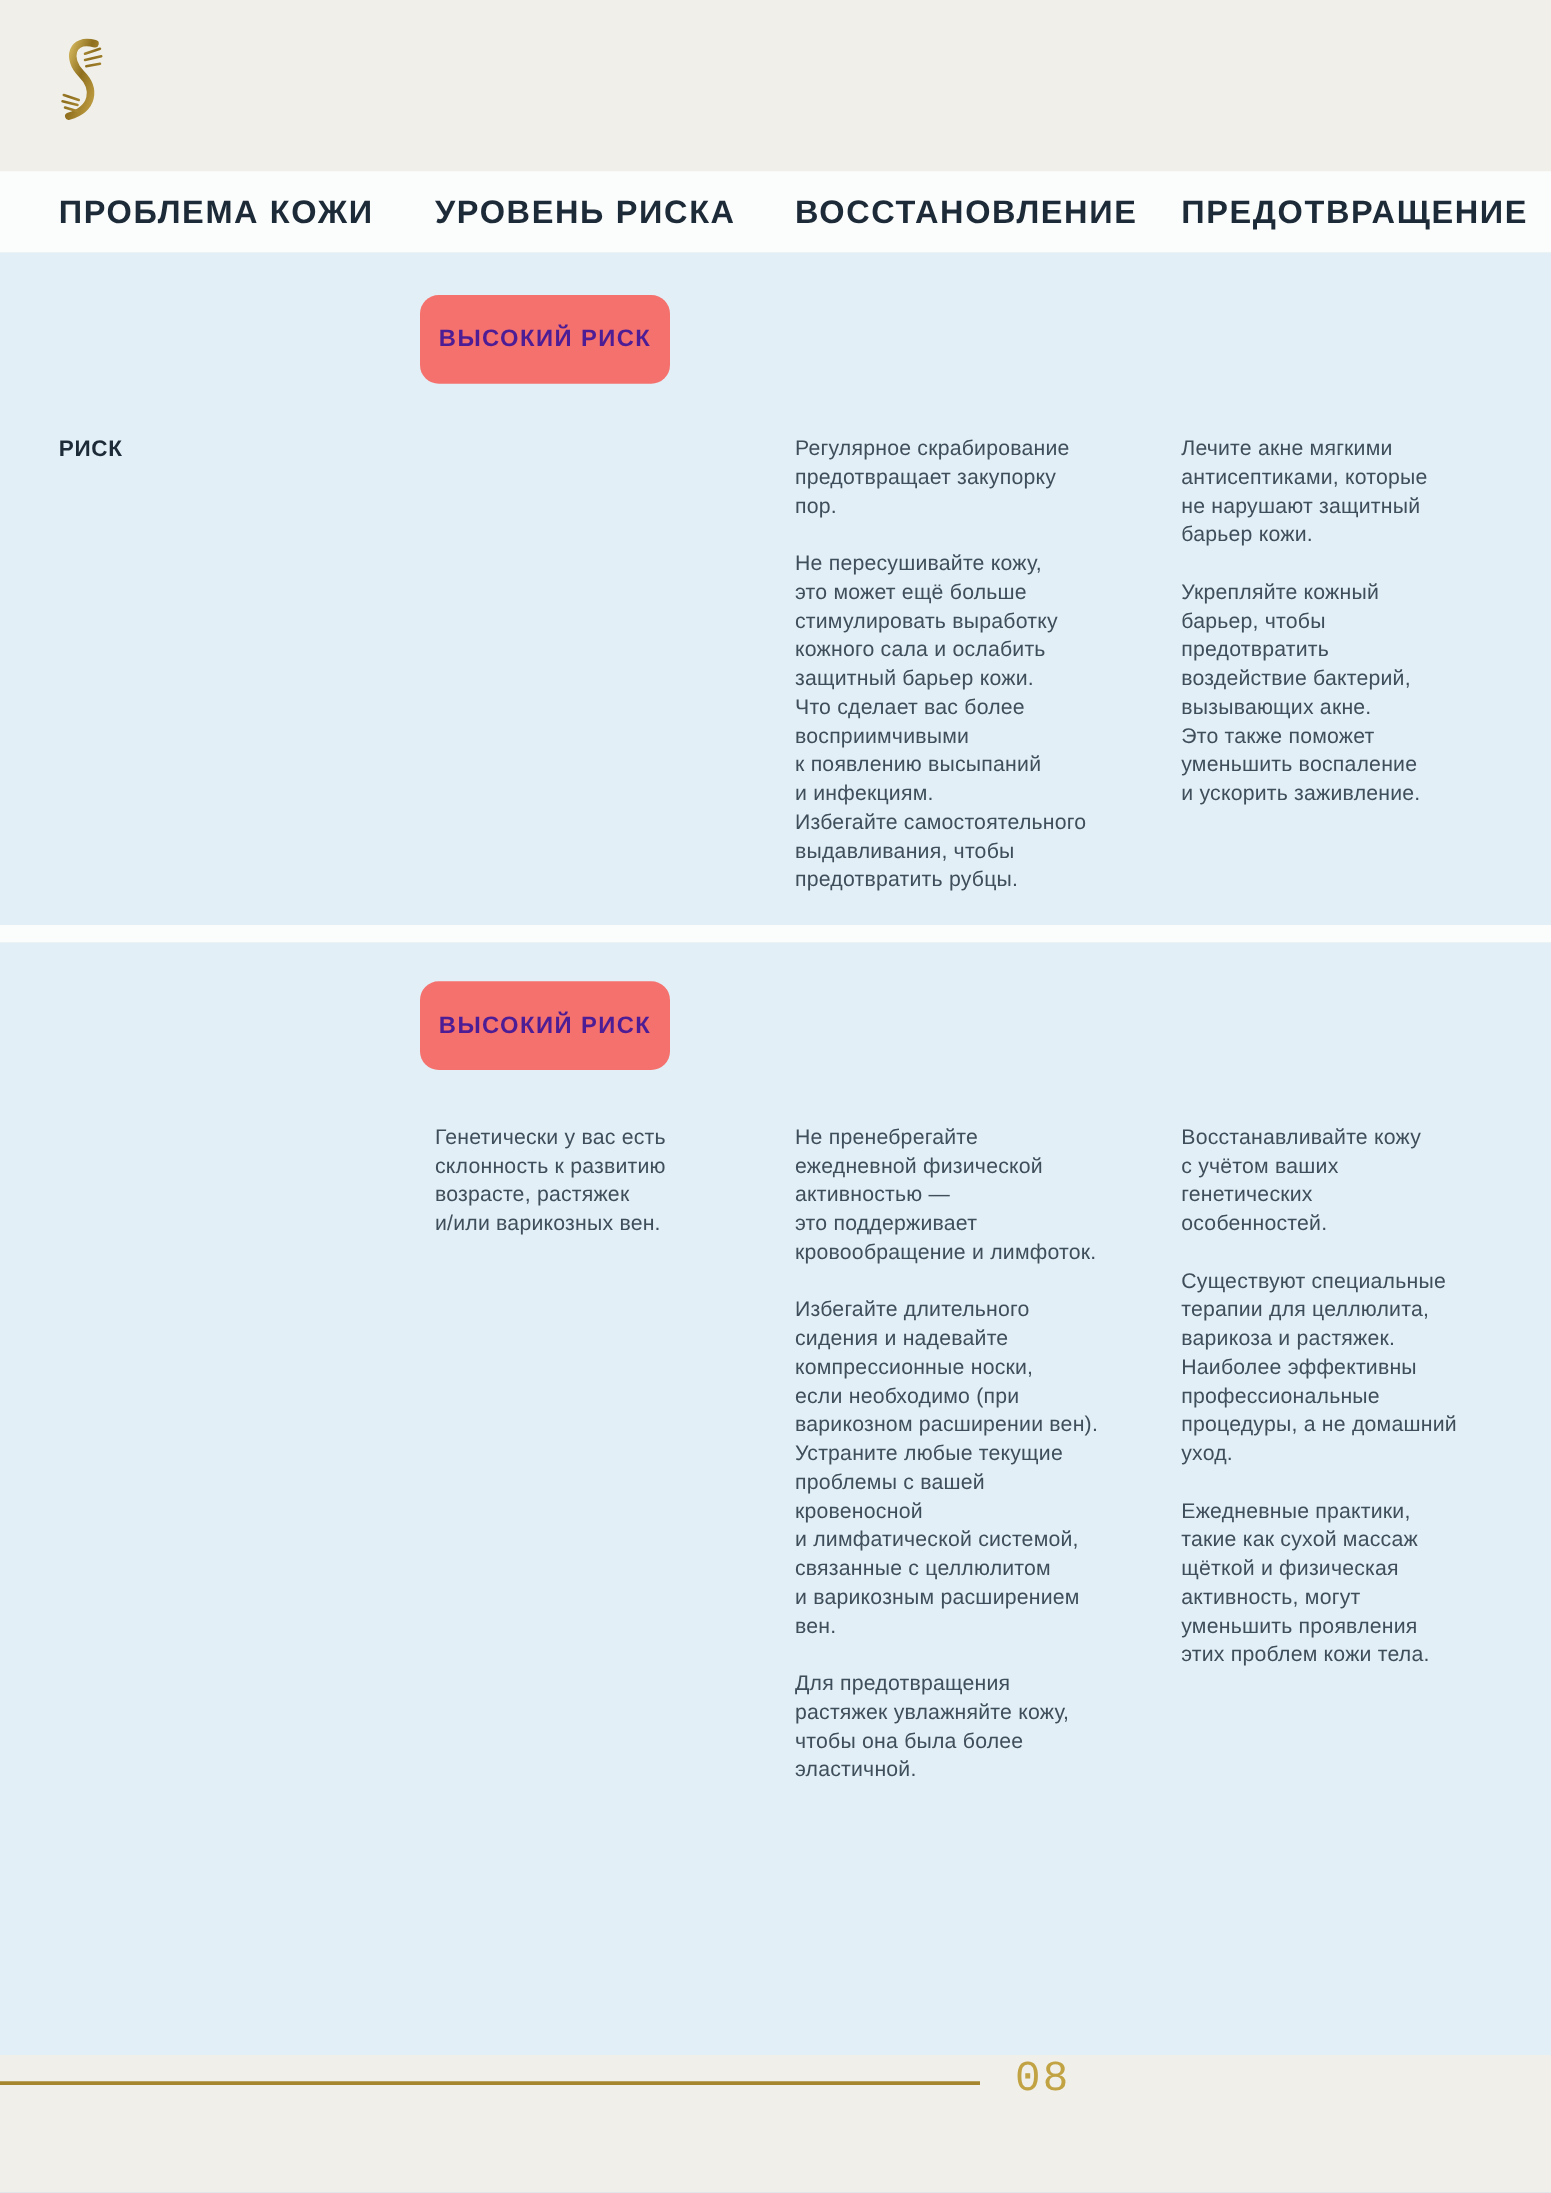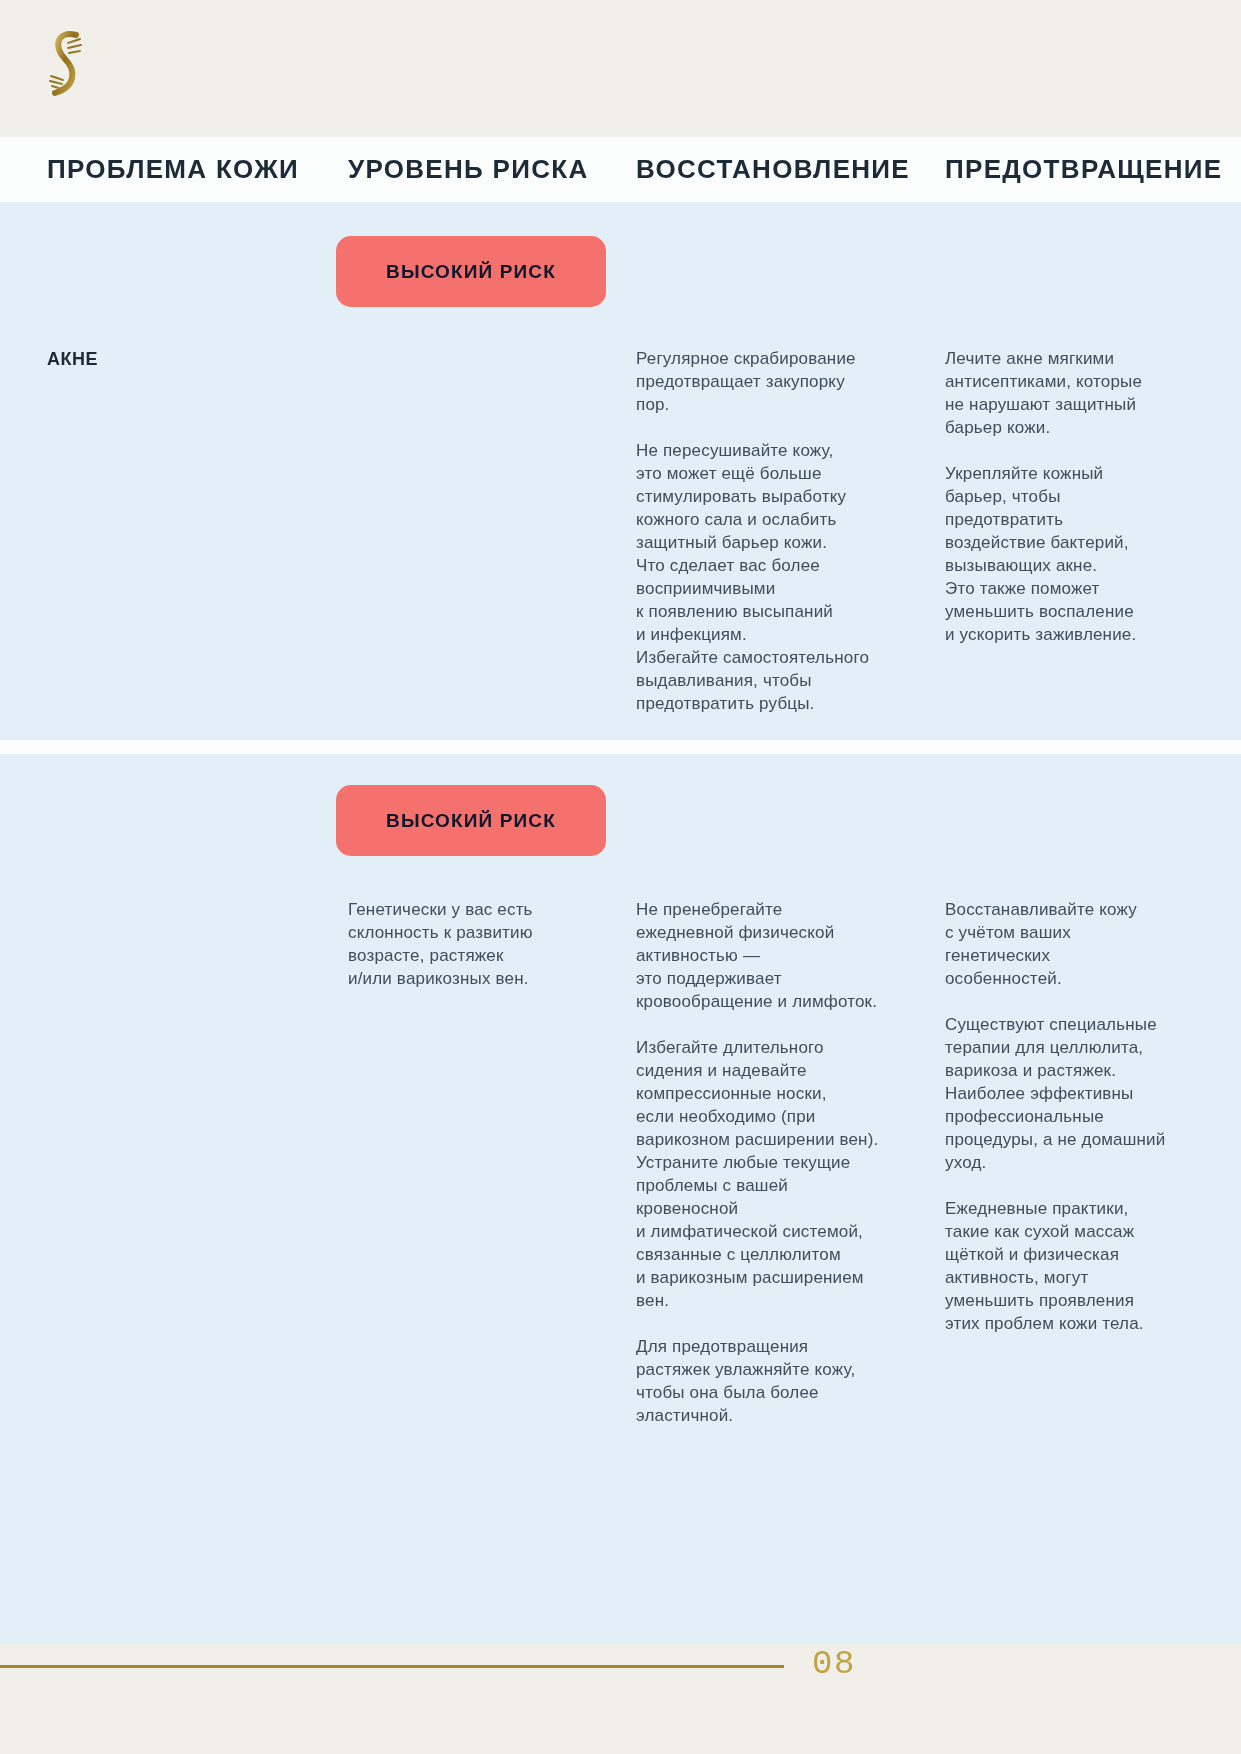--- a/index.html
+++ b/index.html
@@ -18,24 +18,24 @@
     position:absolute;top:0;height:65px;line-height:65px;
     font-size:26px;font-weight:bold;color:#1d2b38;letter-spacing:.05em;white-space:nowrap;
   }
   .h1{left:47px;} .h2{left:348px;} .h3{left:636px;} .h4{left:945px;}
   
   .risk-section{position:absolute;left:0;width:1241px;background:#e2eff6;}
   .section-1{top:202px;height:538px;}
   .white-gap{position:absolute;left:0;top:740px;width:1241px;height:14px;background:#fbfdfd;}
   .section-2{top:754px;height:890px;}
   .badge{
-    position:absolute;left:336px;width:270px;height:71px;
+    position:absolute;left:336px;width:200px;height:71px;
     background:#f5716d;border-radius:15px;
     display:flex;align-items:center;justify-content:center;
-    color:#0f172a;font-size:19px;font-weight:bold;letter-spacing:.06em;white-space:nowrap;
+    color:#4c1d95;font-size:19px;font-weight:bold;letter-spacing:.06em;white-space:nowrap;
   }
   .badge-1{top:34px;}
   .badge-2{top:31px;}
   .cell{
     position:absolute;white-space:pre-line;
     font-size:17px;line-height:23px;color:#3f4e5b;letter-spacing:.01em;
   }
   .problem{
     font-weight:bold;color:#1d2b38;font-size:18px;line-height:24px;letter-spacing:.03em;
   }
@@ -74,21 +74,21 @@
 
   <div class="header-row">
     <span class="header-cell h1">ПРОБЛЕМА КОЖИ</span>
     <span class="header-cell h2">УРОВЕНЬ РИСКА</span>
     <span class="header-cell h3">ВОССТАНОВЛЕНИЕ</span>
     <span class="header-cell h4">ПРЕДОТВРАЩЕНИЕ</span>
   </div>
 
   <section class="risk-section section-1">
     <div class="badge badge-1">ВЫСОКИЙ РИСК</div>
-    <div class="cell col1 problem">АКНЕ</div>
+    <div class="cell col1 problem">РИСК</div>
     <div class="cell col4">Лечите акне мягкими
 антисептиками, которые
 не нарушают защитный
 барьер кожи.
 
 Укрепляйте кожный
 барьер, чтобы
 предотвратить
 воздействие бактерий,
 вызывающих акне.

